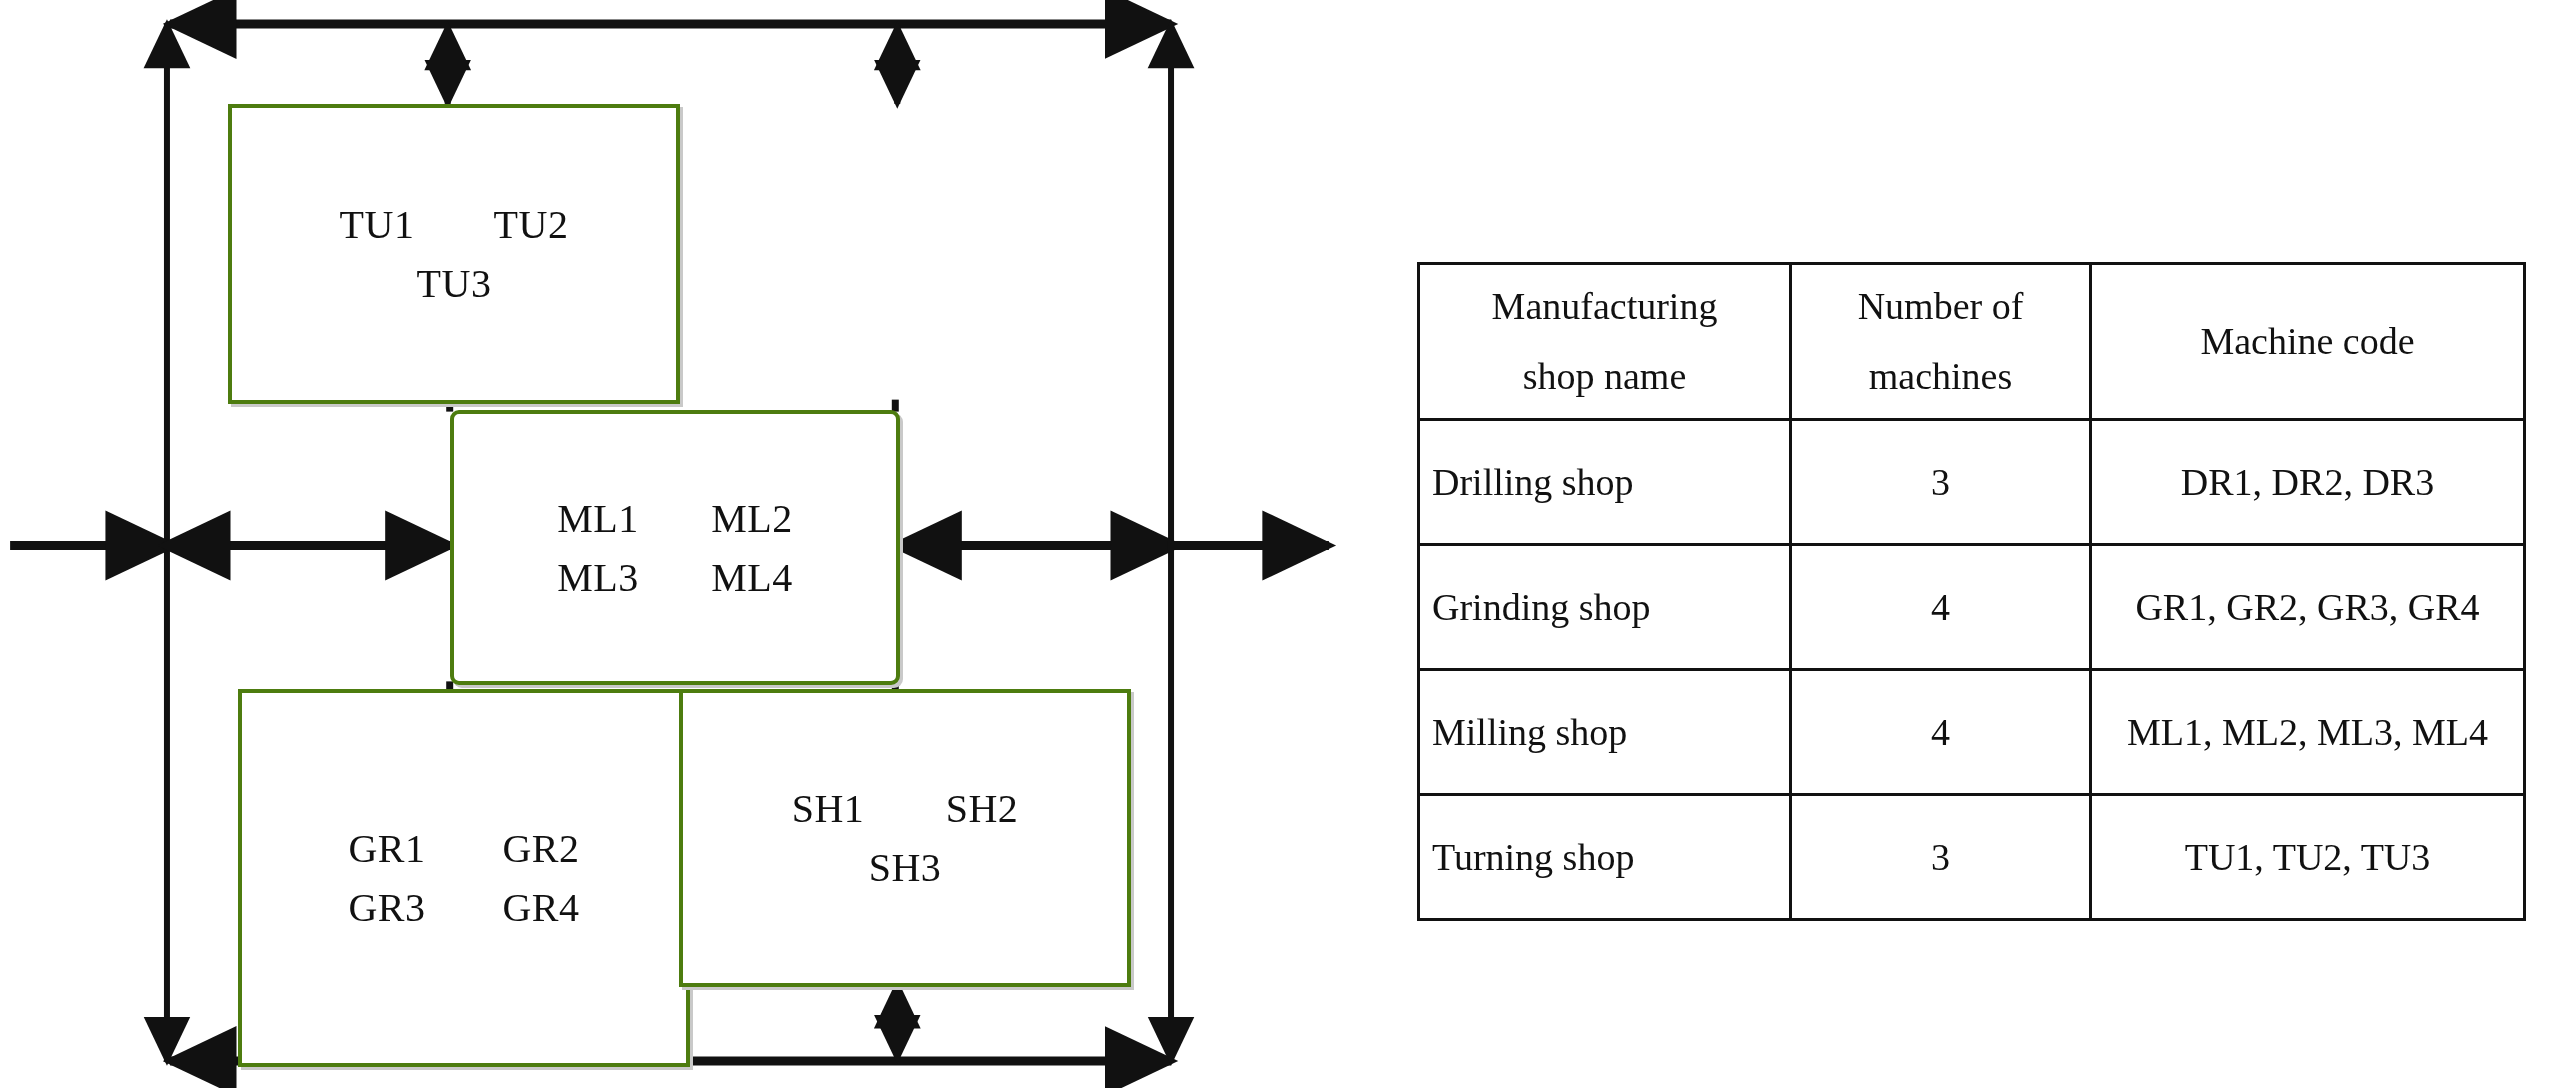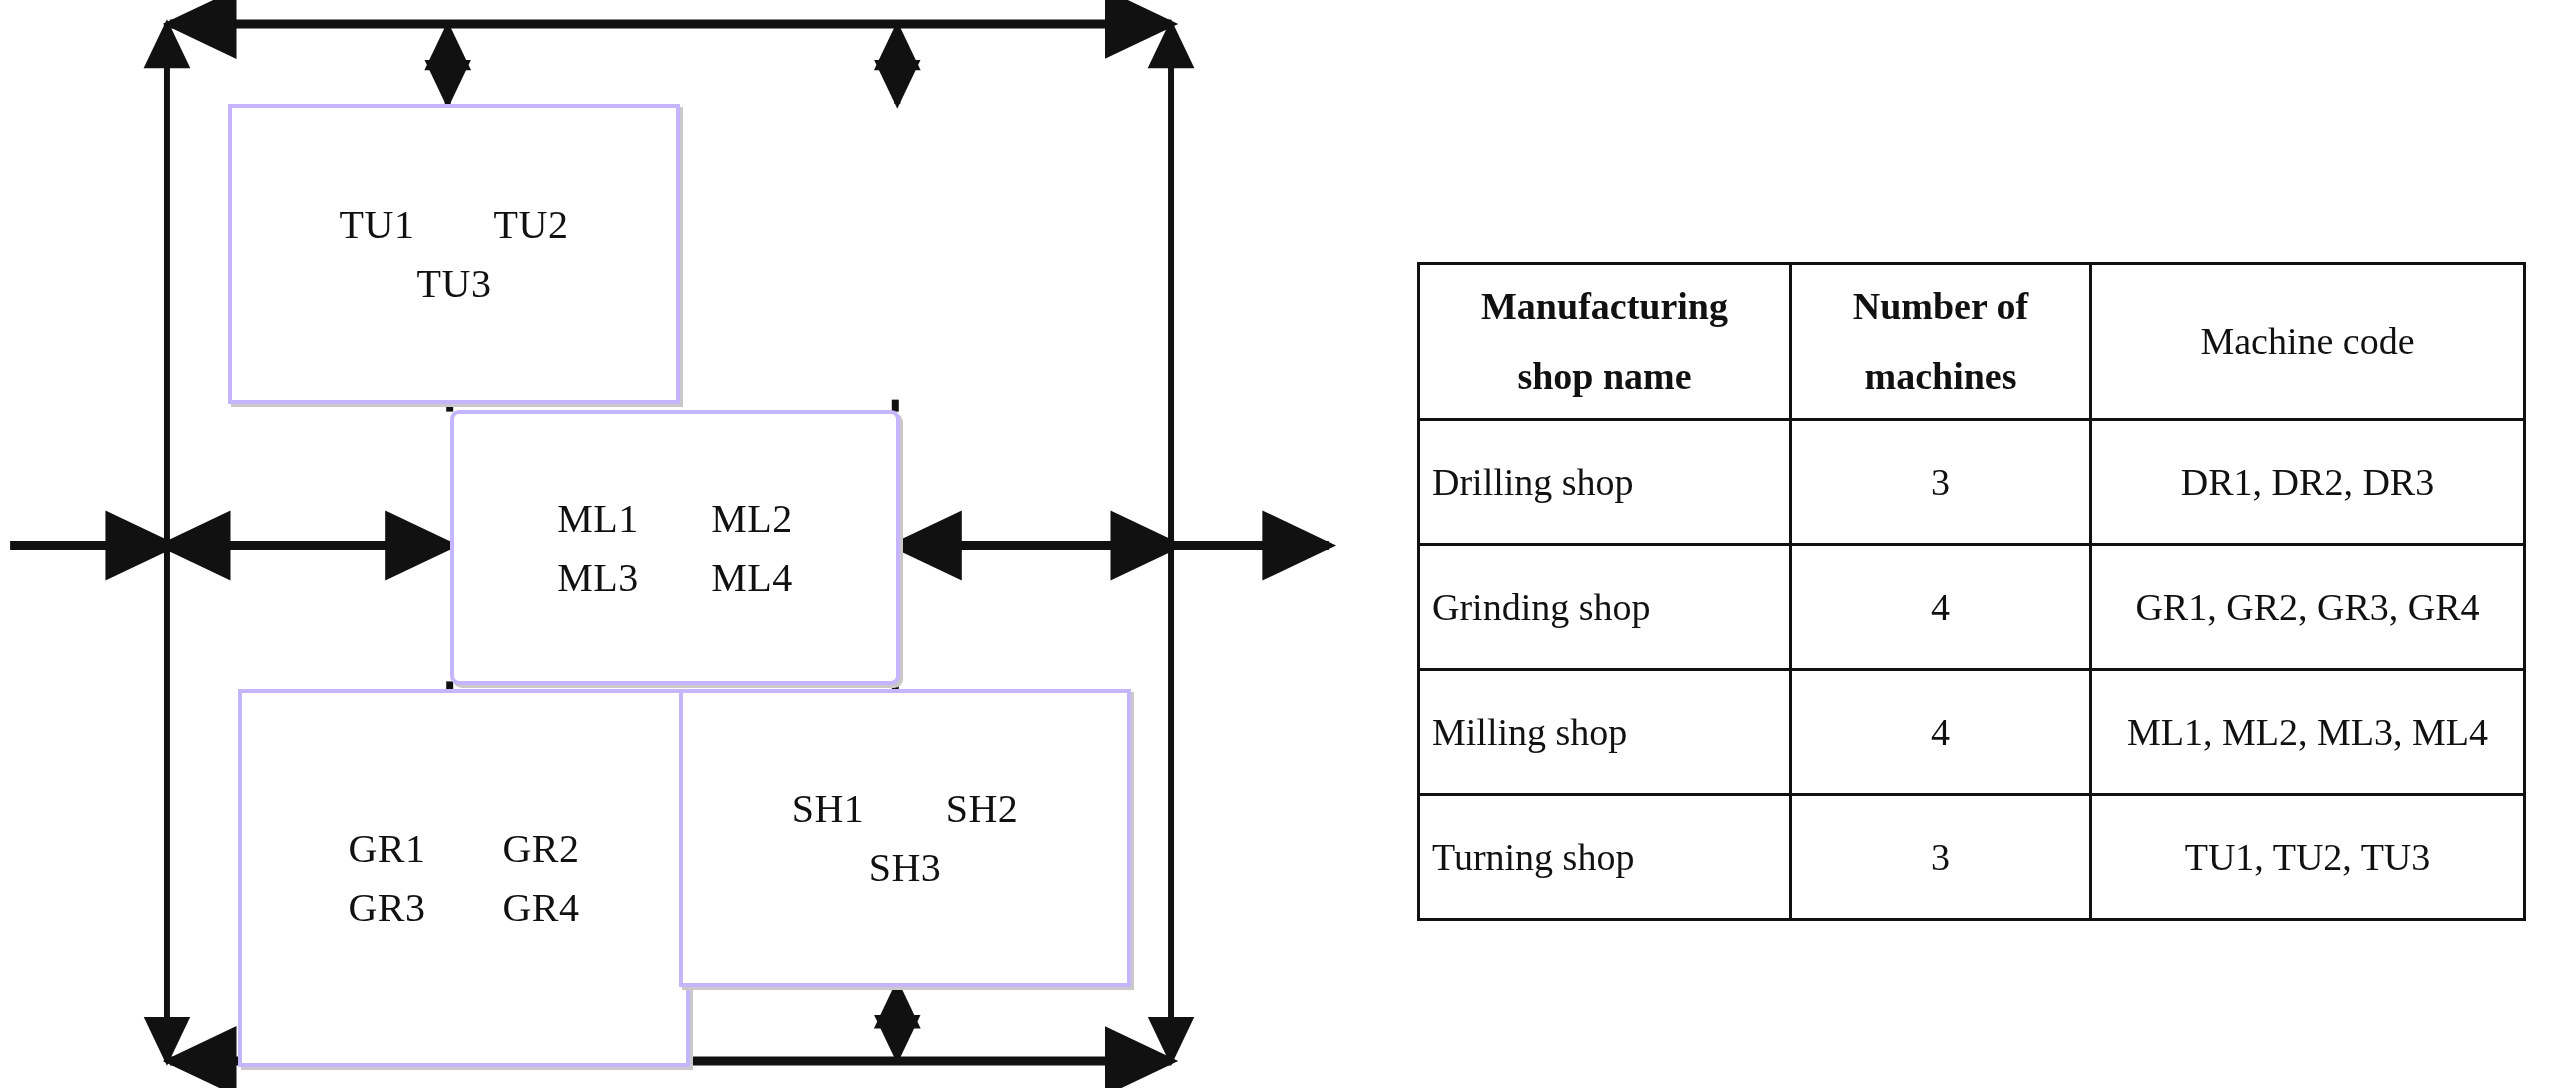--- a/index.html
+++ b/index.html
@@ -34,21 +34,21 @@
   #diagram-svg {
     position: absolute;
     left: 0;
     top: 0;
   }
 
   .shop-box {
     position: absolute;
     box-sizing: border-box;
     background: #ffffff;
-    border: 4px solid #c4b5fd;
+    border: 4px solid #4d7c0f;
     box-shadow: 3px 3px 0 0 #c9c9c9;
   }
 
   .machine-grid {
     position: absolute;
     left: 0; right: 0; top: 0; bottom: 0;
     display: flex;
     flex-direction: column;
     align-items: center;
     justify-content: center;
@@ -89,21 +89,21 @@
     font-size: 38px;
     padding: 12px;
     vertical-align: middle;
   }
   table.machine-table thead th {
     height: 140px;
     text-align: center;
     line-height: 1.85;
     padding: 6px 10px;
   }
-  table.machine-table thead th.wrap-2 { white-space: pre-line; font-weight: bold; }
+  table.machine-table thead th.wrap-2 { white-space: pre-line; }
   table.machine-table tbody td { height: 98px; }
   td.col-shop {
     text-align: left;
     padding-left: 16px;
   }
   td.col-count { text-align: center; }
   td.col-codes {
     text-align: center;
     padding-left: 18px;
   }

